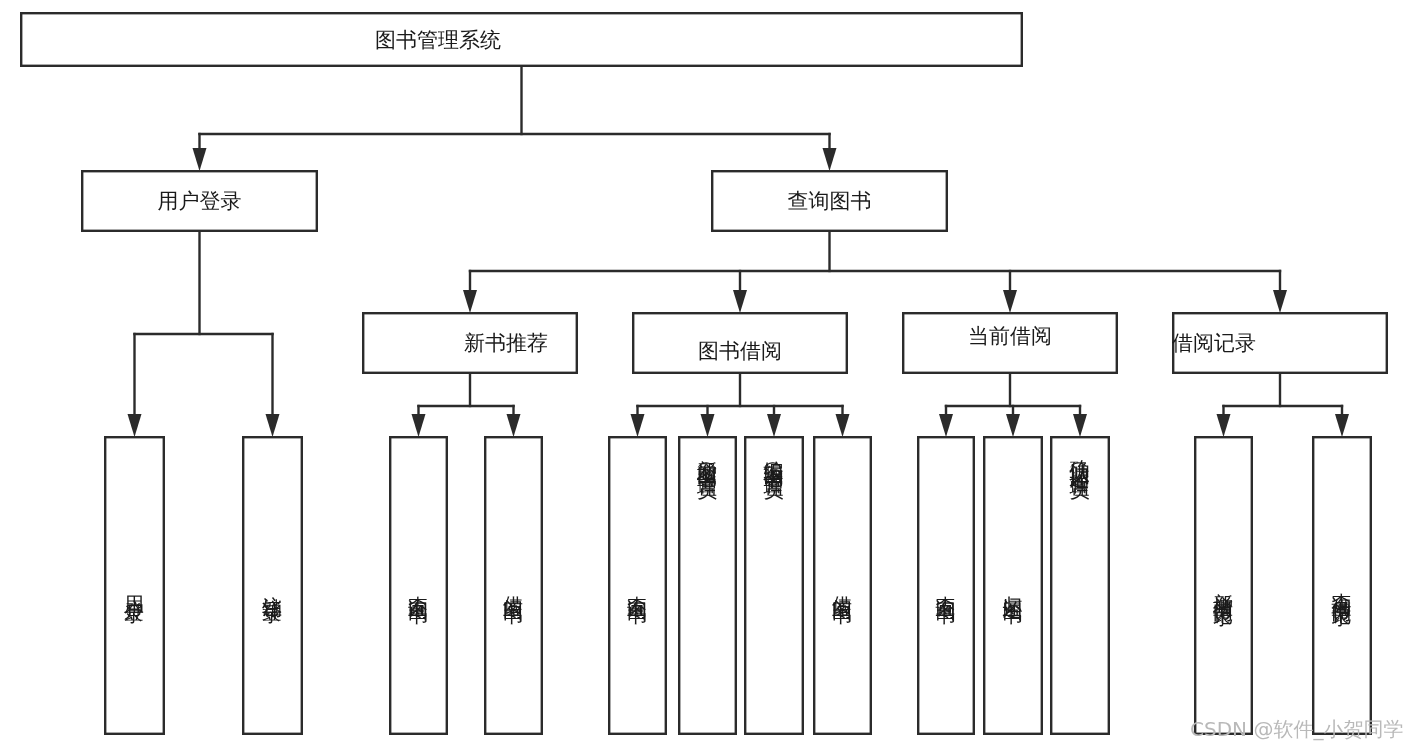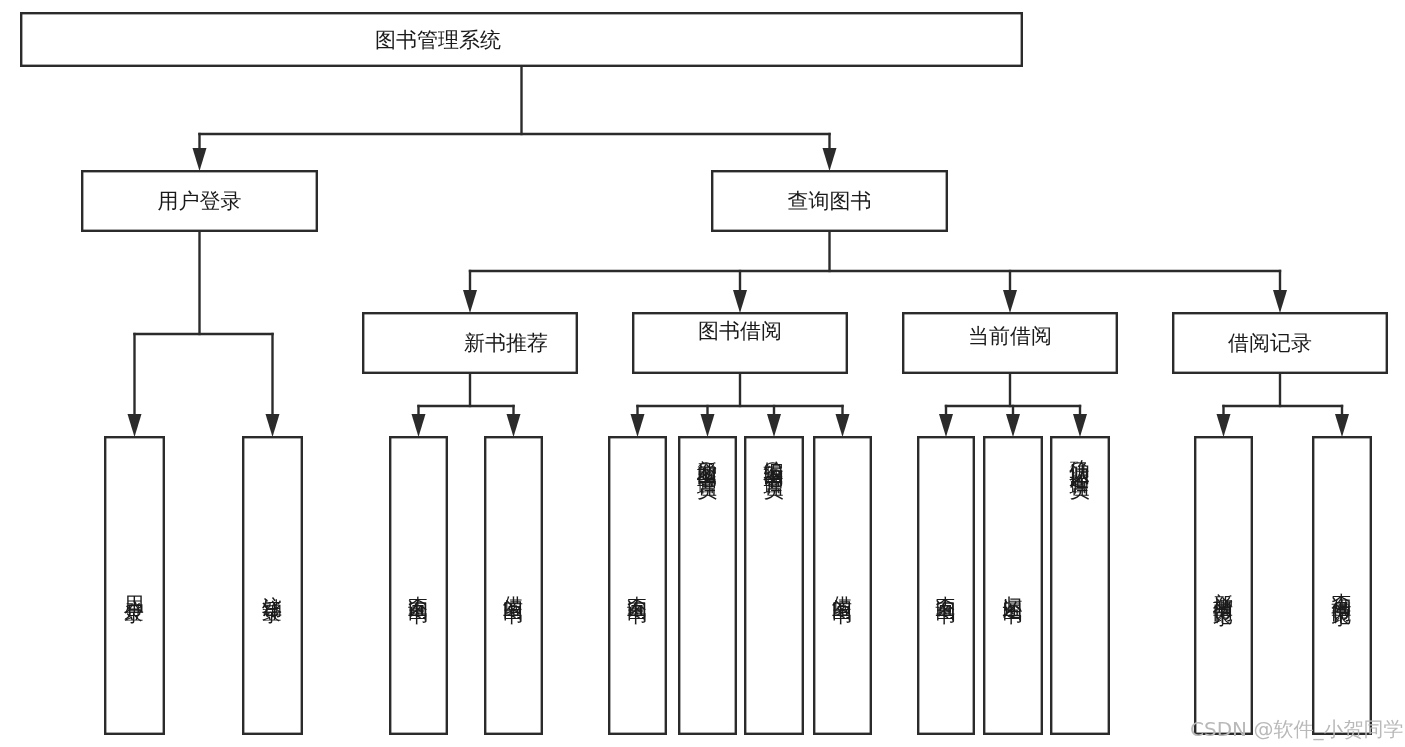--- a/index.html
+++ b/index.html
@@ -172,23 +172,23 @@
         <rect x="1195.2" y="437.2" width="56.6" height="296.6" class="node-box"></rect>
         <rect x="1313.2" y="437.2" width="57.6" height="296.6" class="node-box"></rect>
       </g>
   </svg>
 
   <div id="label-layer">
       <div class="label-h" style="left: 20px; top: 12px; width: 836px; height: 55px;">图书管理系统</div>
       <div class="label-h" style="left: 81px; top: 170px; width: 237px; height: 62px;">用户登录</div>
       <div class="label-h" style="left: 711px; top: 170px; width: 237px; height: 62px;">查询图书</div>
       <div class="label-h" style="left: 362px; top: 312px; width: 216px; height: 62px; margin-left: 36px;">新书推荐</div>
-      <div class="label-h" style="left: 632px; top: 300px; width: 216px; height: 62px;">图书借阅</div>
+      <div class="label-h" style="left: 632px; top: 320px; width: 216px; height: 62px;">图书借阅</div>
       <div class="label-h" style="left: 902px; top: 312px; width: 216px; height: 48px;">当前借阅</div>
-      <div class="label-h" style="left: 1172px; top: 312px; width: 196px; height: 62px;">借阅记录</div>
+      <div class="label-h" style="left: 1116px; top: 312px; width: 196px; height: 62px;">借阅记录</div>
       <div class="label-vert" style="left: 104px; width: 61px; display: flex; align-items: center; top: 436px; height: 299px; justify-content: center;">用户登录</div>
       <div class="label-vert" style="left: 242px; width: 61px; display: flex; align-items: center; top: 436px; height: 299px; justify-content: center;">注销登录</div>
       <div class="label-vert" style="left: 389px; width: 59px; display: flex; align-items: center; top: 436px; height: 299px; justify-content: center;">查询图书</div>
       <div class="label-vert" style="left: 484px; width: 59px; display: flex; align-items: center; top: 436px; height: 299px; justify-content: center;">借阅图书</div>
       <div class="label-vert" style="left: 608px; width: 59px; display: flex; align-items: center; top: 436px; height: 299px; justify-content: center;">查询图书</div>
       <div class="label-vert" style="left: 678px; width: 59px; display: flex; align-items: center; top: 444px; height: 283px; justify-content: flex-start;">新增图书（管理员）</div>
       <div class="label-vert" style="left: 744px; width: 60px; display: flex; align-items: center; top: 444px; height: 283px; justify-content: flex-start;">编辑图书（管理员）</div>
       <div class="label-vert" style="left: 813px; width: 59px; display: flex; align-items: center; top: 436px; height: 299px; justify-content: center;">借阅图书</div>
       <div class="label-vert" style="left: 917px; width: 58px; display: flex; align-items: center; top: 436px; height: 299px; justify-content: center;">查询图书</div>
       <div class="label-vert" style="left: 983px; width: 60px; display: flex; align-items: center; top: 436px; height: 299px; justify-content: center;">归还图书</div>

